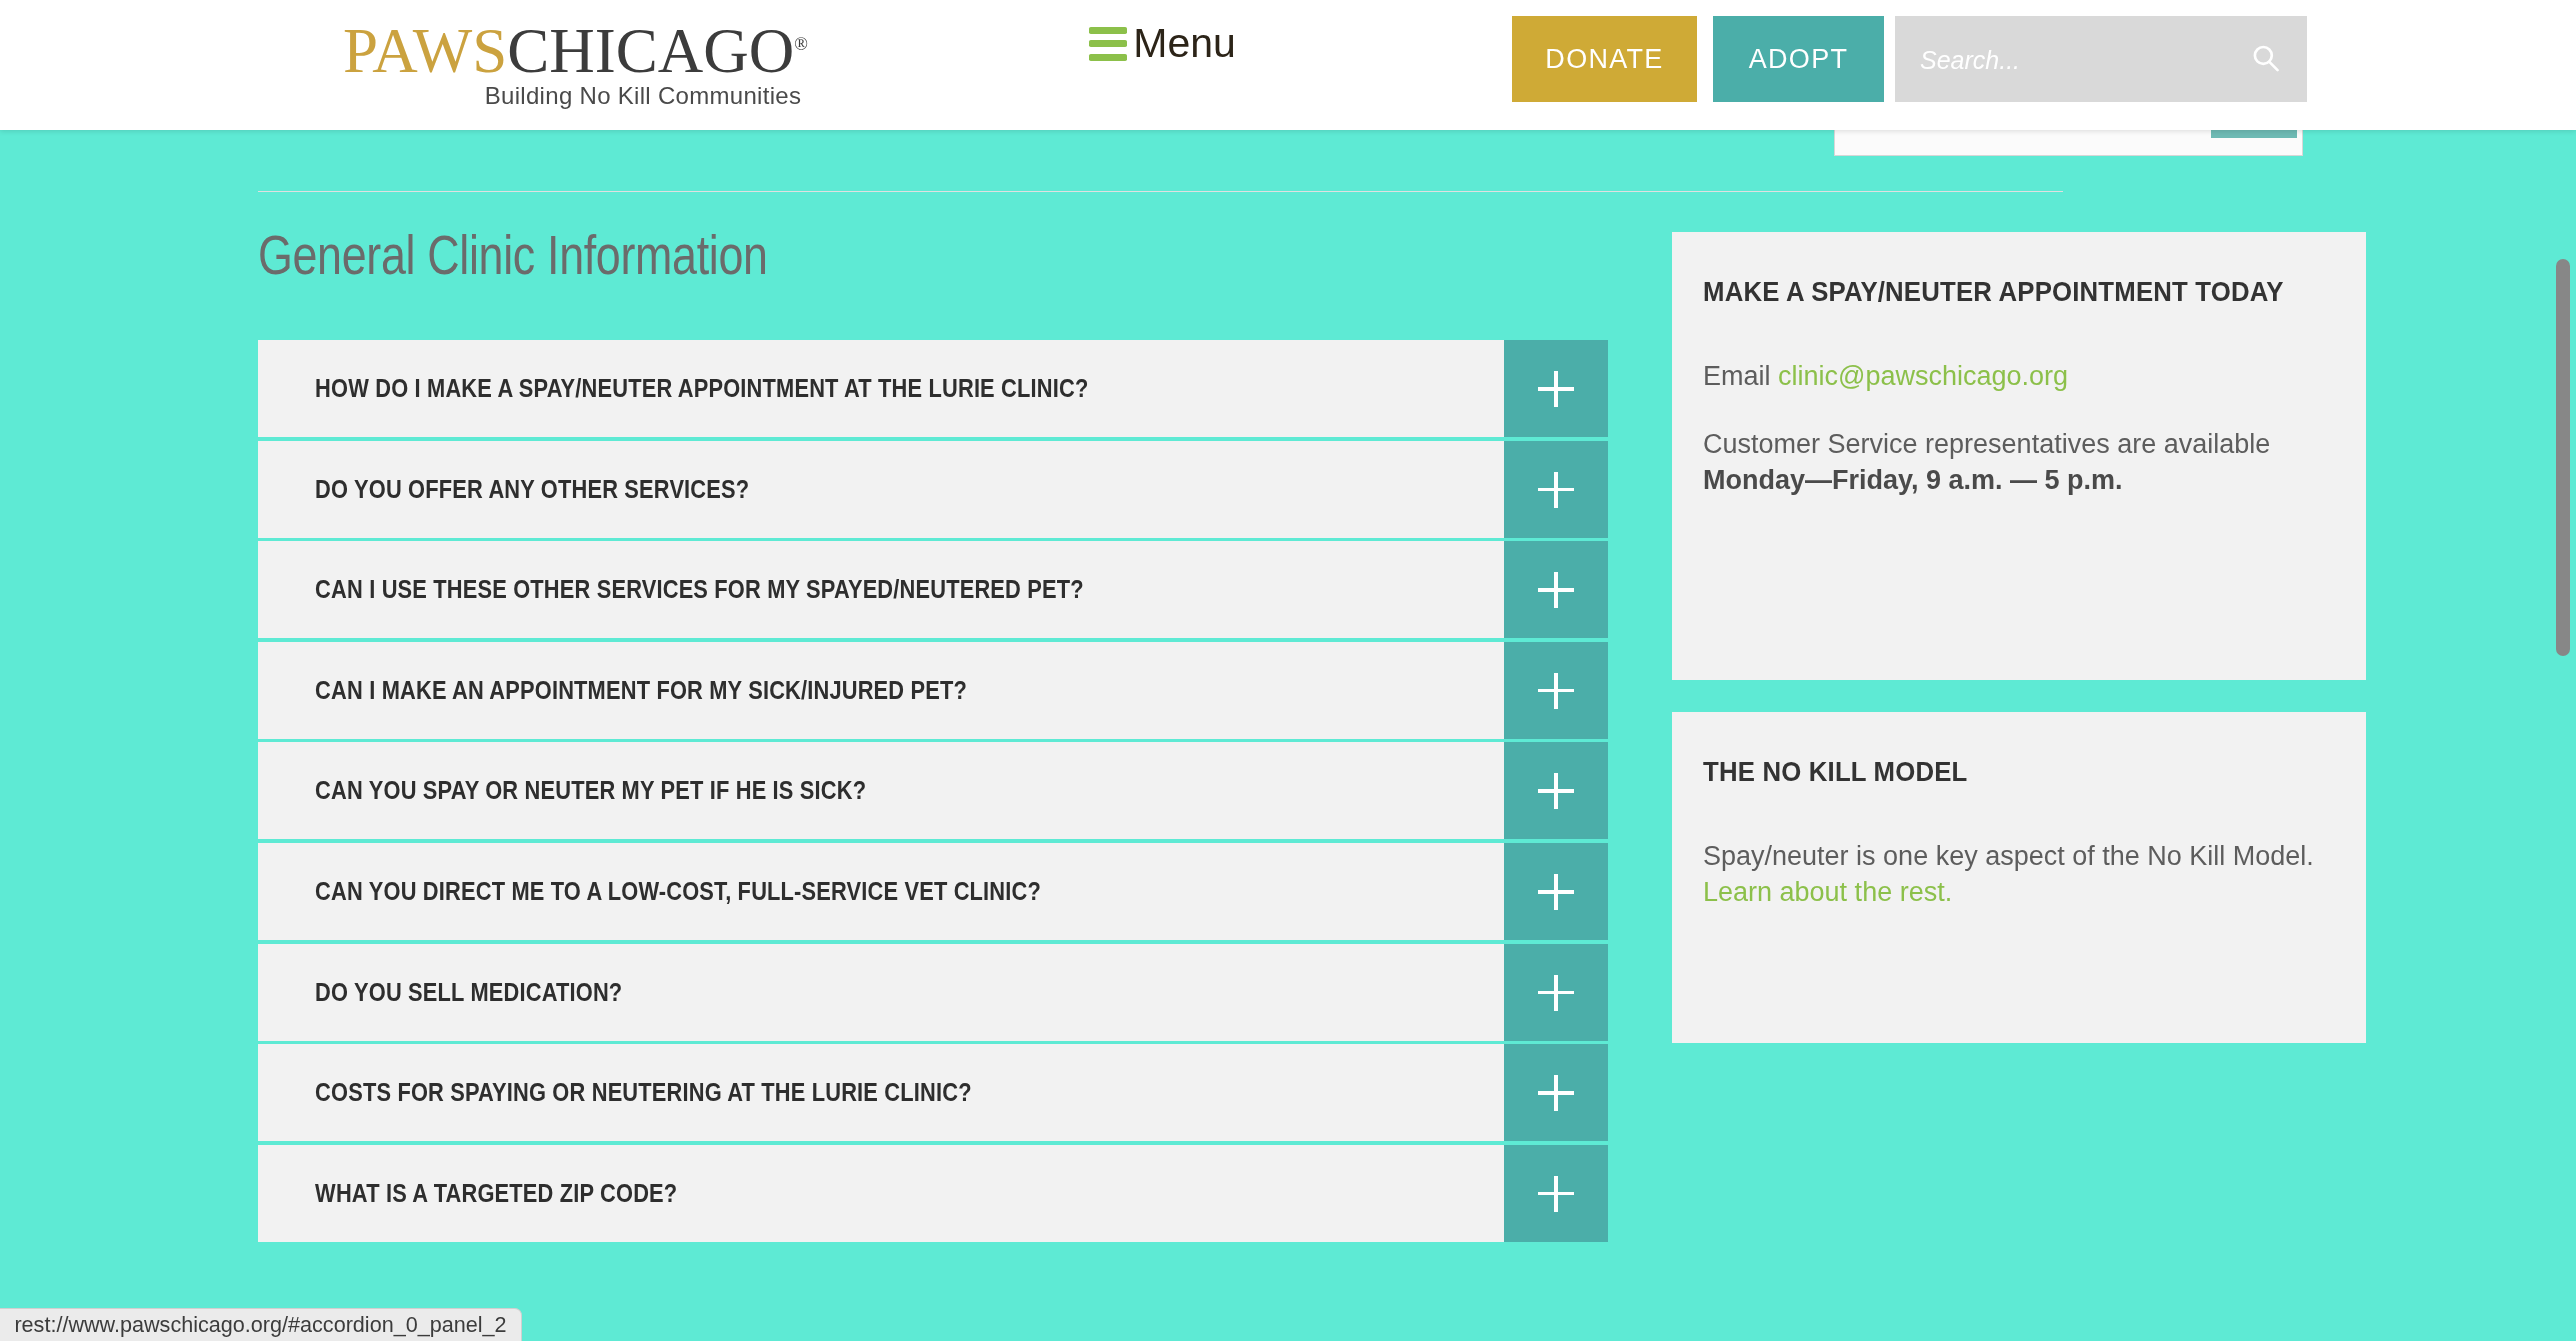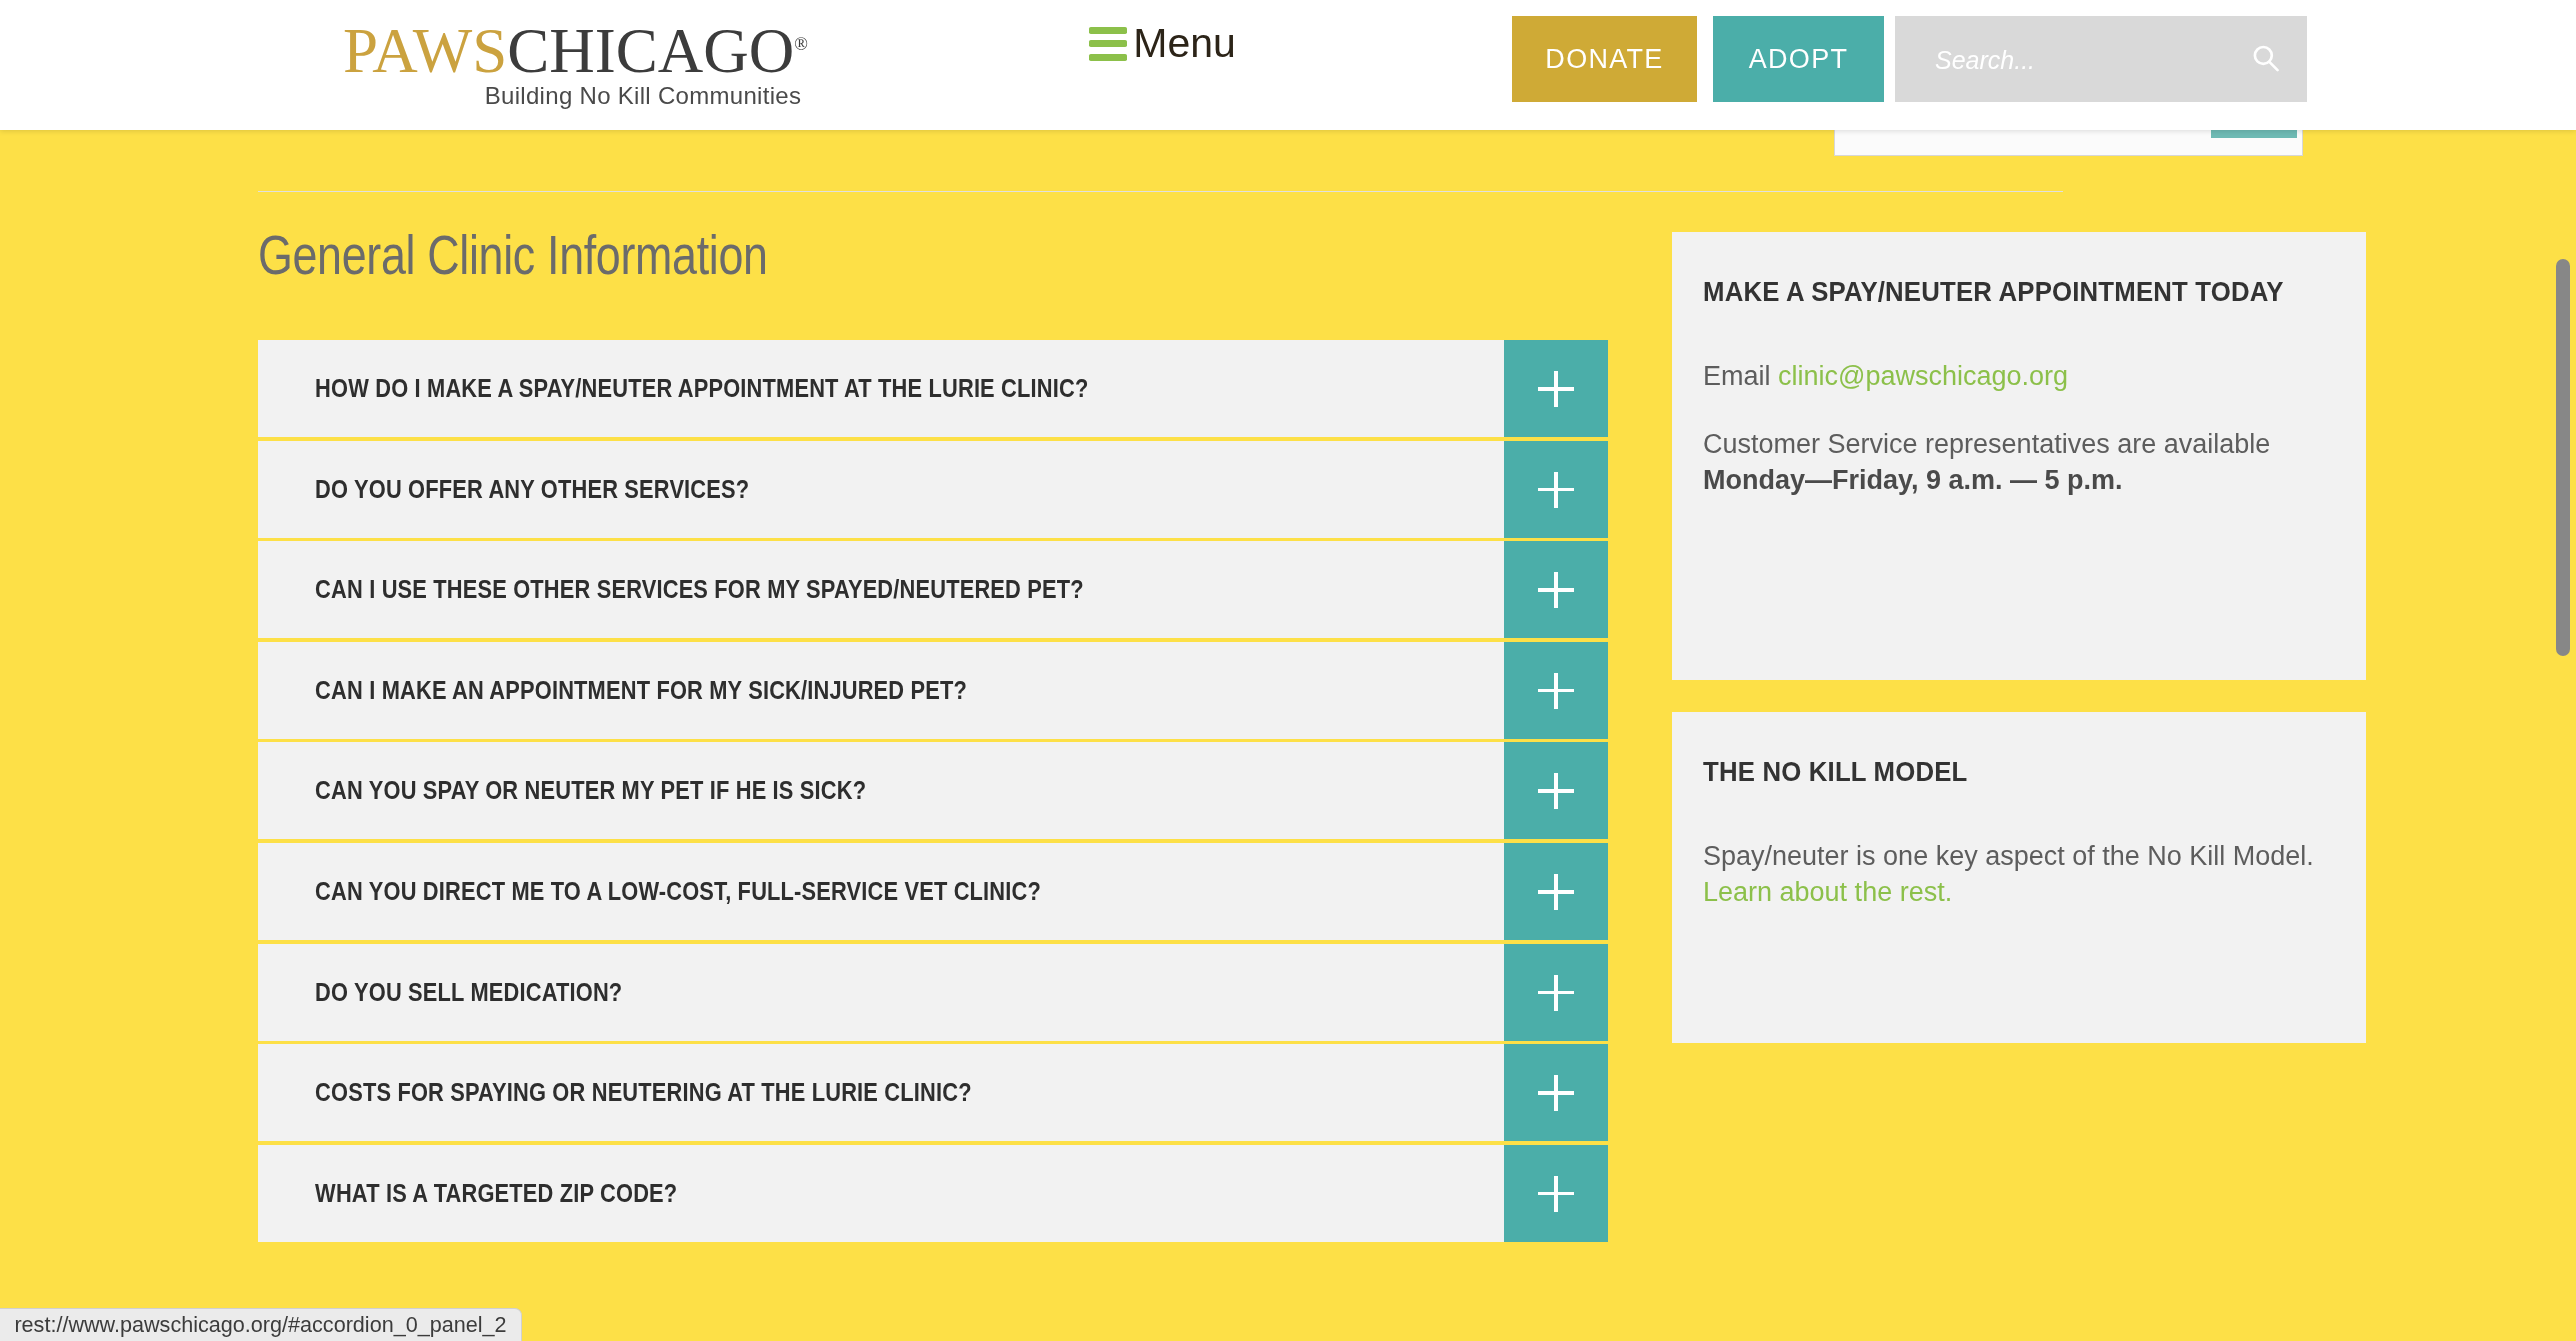--- a/index.html
+++ b/index.html
@@ -6,21 +6,21 @@
     margin: 0; padding: 0;
     width: 2576px; height: 1341px;
     overflow: hidden;
     background: #ffffff;
     font-family: "Liberation Sans", sans-serif;
   }
   #page {
     position: relative;
     width: 2576px;
     height: 1341px;
-    background: #fde047;
+    background: #5eead4;
     overflow: hidden;
   }
 
   
   .site-header {
     position: absolute;
     top: 0; left: 0;
     width: 2576px;
     height: 130px;
     background: #ffffff;
@@ -117,21 +117,21 @@
     background: #D9D9D9;
   }
   .search-input {
     position: absolute;
     left: 0; top: 0;
     width: 342px;
     height: 86px;
     border: none;
     outline: none;
     background: transparent;
-    padding-left: 40px;
+    padding-left: 25px;
     font-size: 25px;
     font-style: italic;
     color: #ffffff;
     font-family: "Liberation Sans", sans-serif;
   }
   .search-input::placeholder {
     color: #ffffff;
     font-style: italic;
     opacity: 1;
   }

